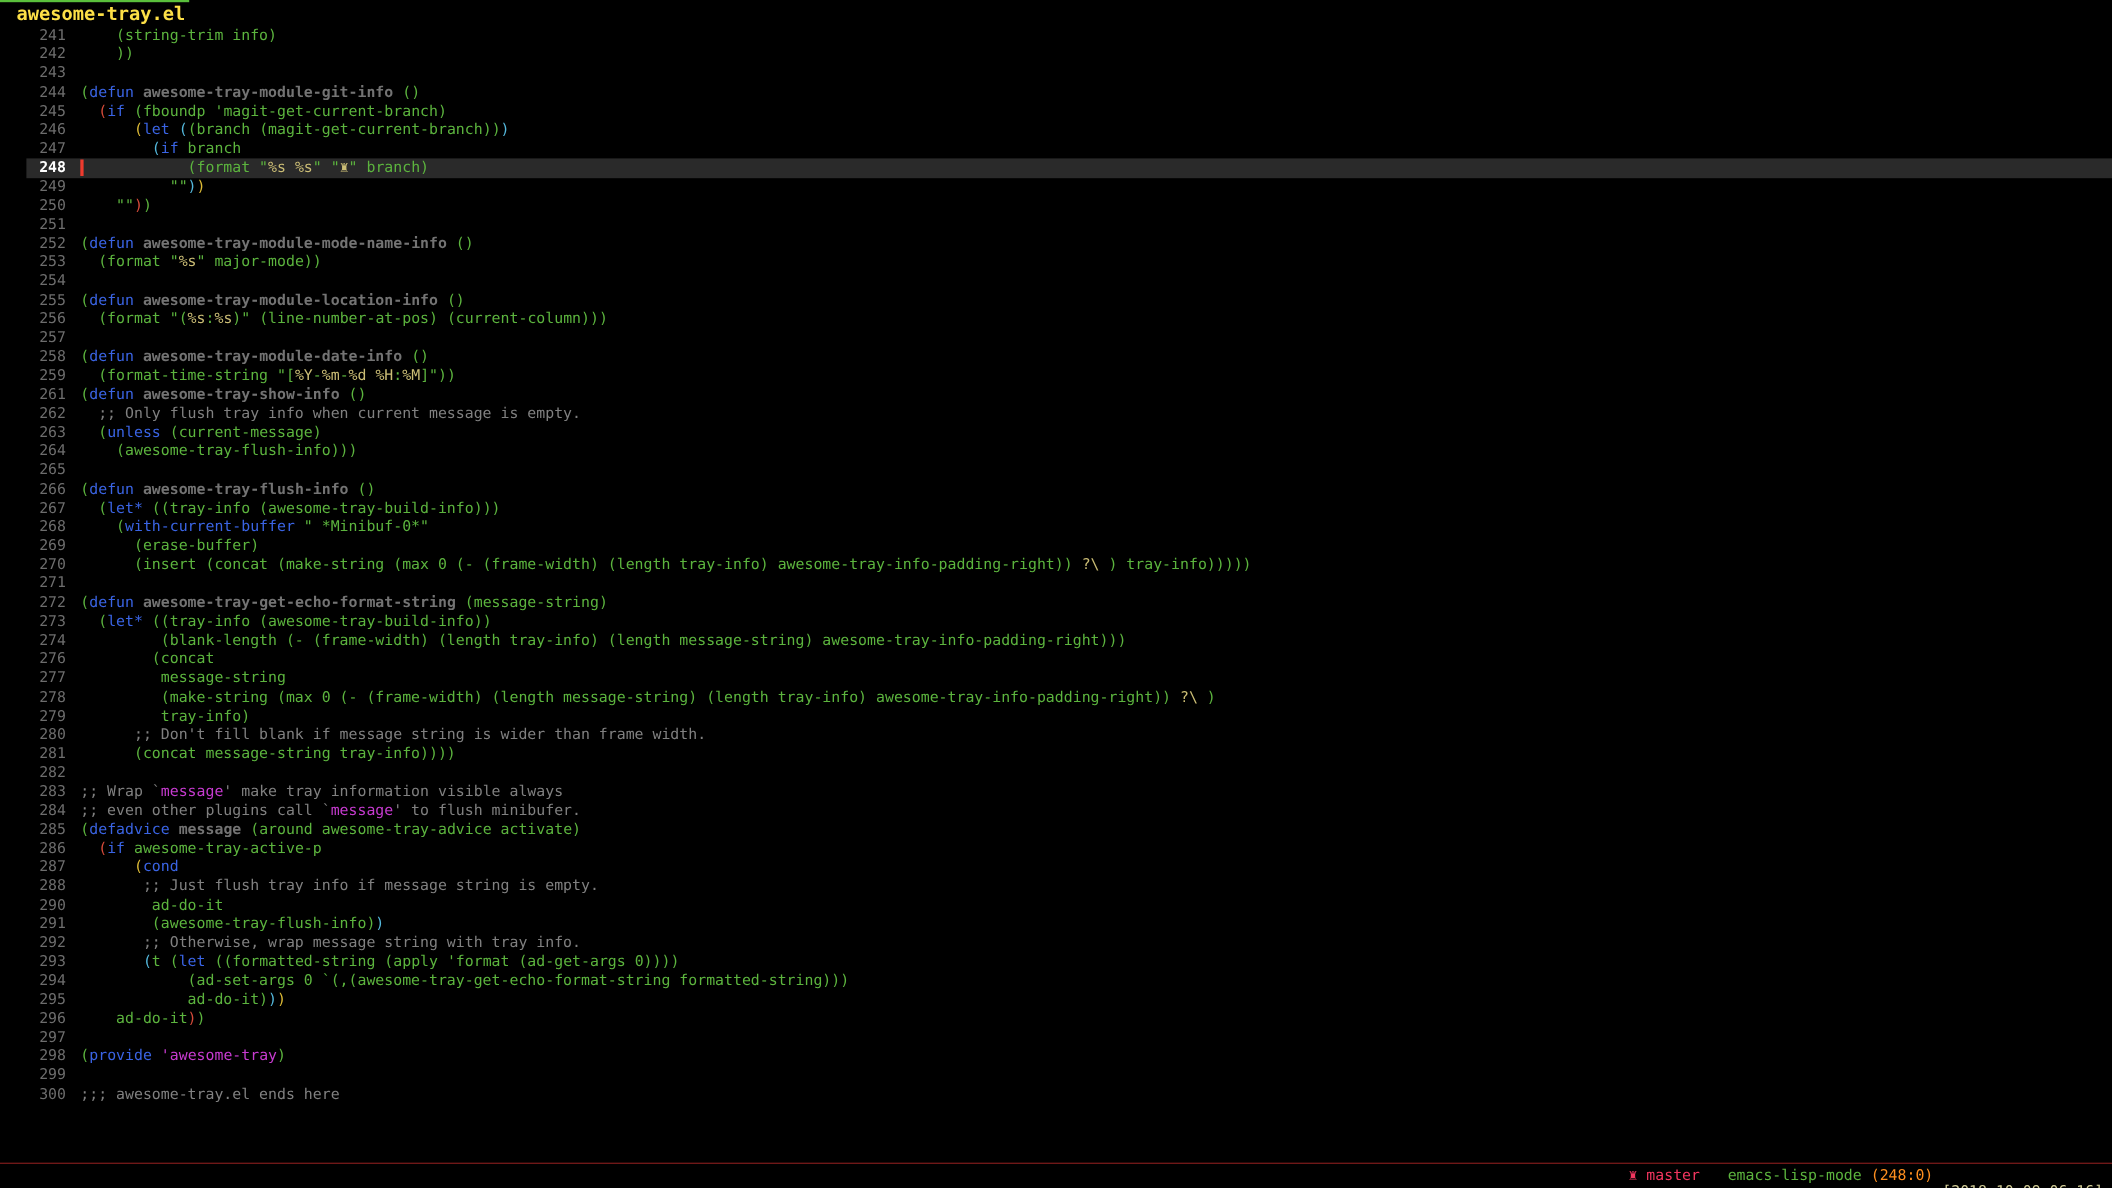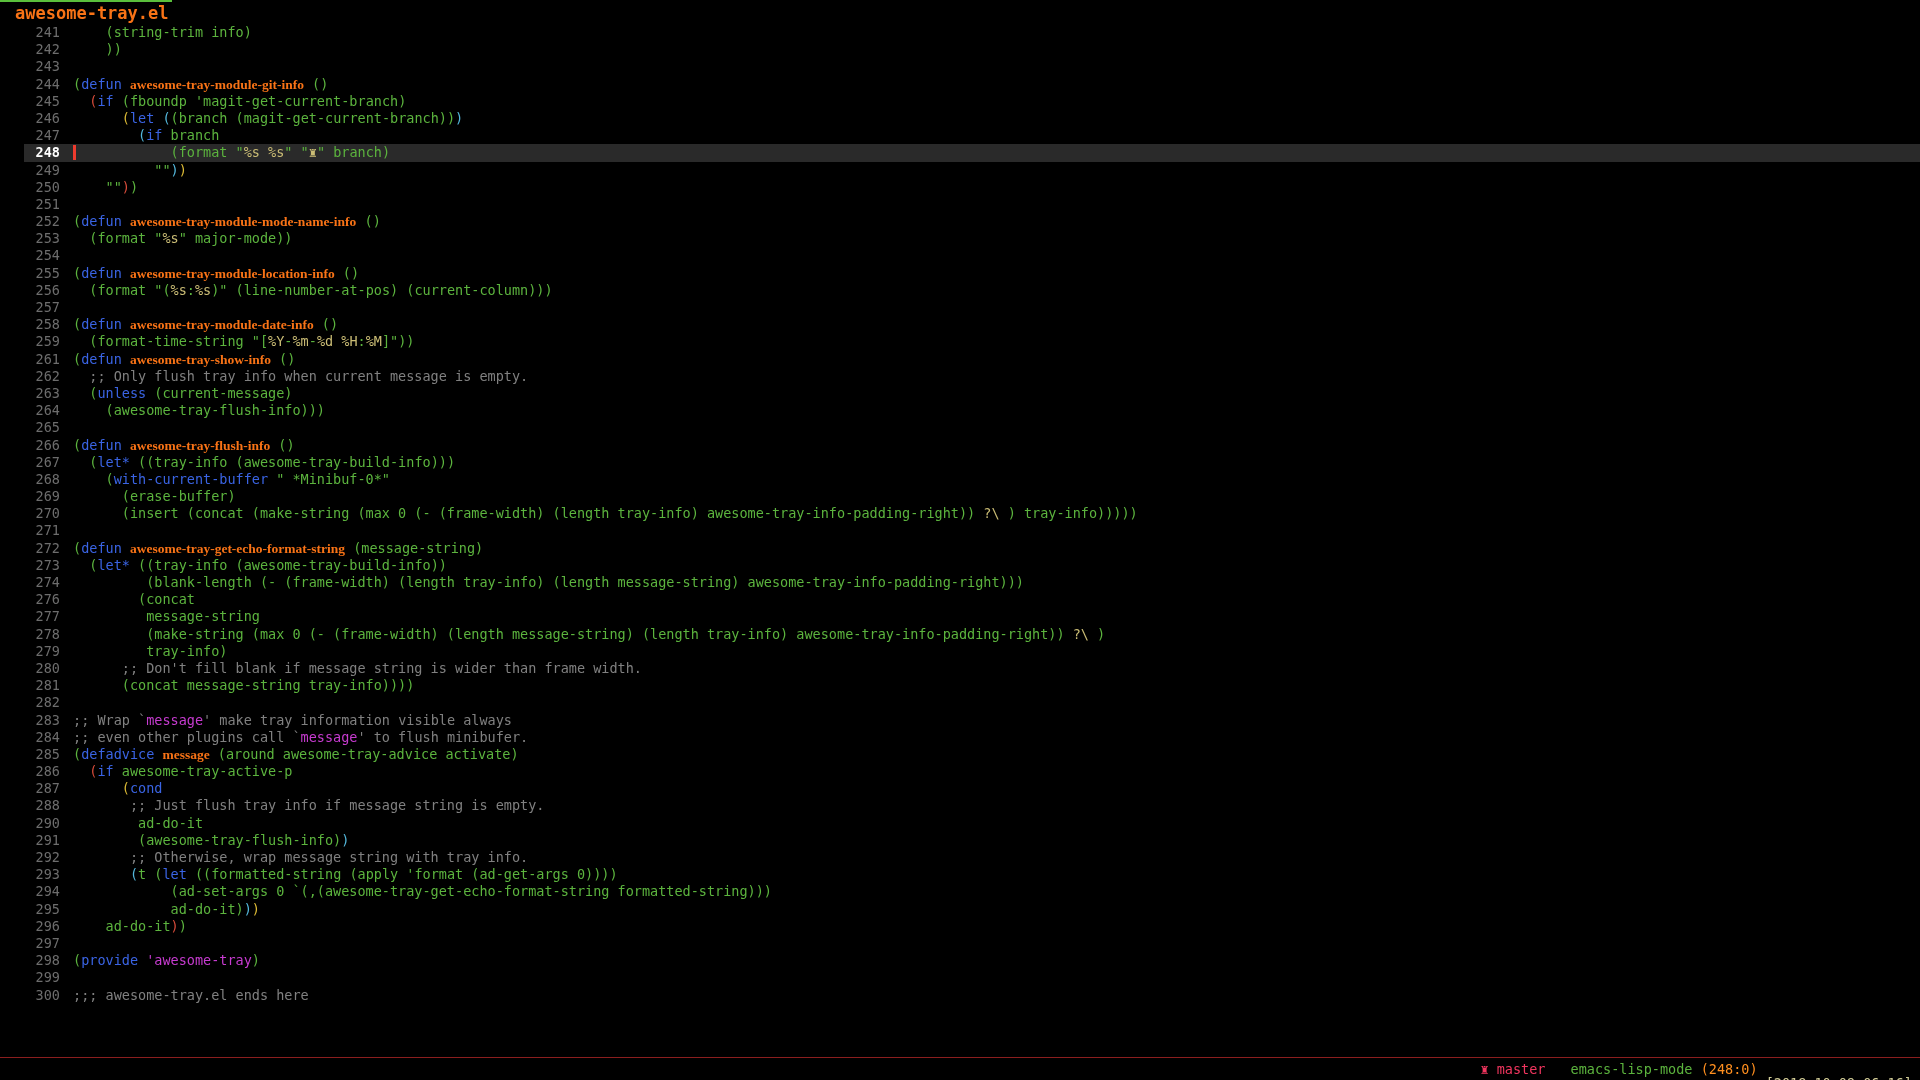--- a/index.html
+++ b/index.html
@@ -1,29 +1,29 @@
 <!DOCTYPE html>
 <html><head>
 <meta charset="utf-8">
 <style>
   html,body{margin:0;padding:0;background:#000;width:1920px;height:1080px;overflow:hidden;}
   body{font-family:"DejaVu Sans Mono","Liberation Mono",monospace;}
   #top-indicator{position:absolute;top:0;left:0;width:172px;height:2px;background:#5abf3c;}
-  #buffer-title{position:absolute;top:3px;left:15px;font-size:17px;font-weight:bold;color:#f97316;
+  #buffer-title{position:absolute;top:3px;left:15px;font-size:17px;font-weight:bold;color:#fde047;
     font-family:"DejaVu Sans Mono","Liberation Mono",monospace;}
   #code-editor{position:absolute;top:24px;left:0;width:1920px;margin-left:24px;}
   .line{position:relative;height:17.2px;line-height:17.2px;white-space:pre;font-size:13.5px;}
   .line.current{background:#2a2a2a;}
   .ln{display:inline-block;width:36px;text-align:right;color:#6d6d6d;margin-right:13px;}
   .line.current .ln{color:#ffffff;font-weight:bold;}
   .cursor{position:absolute;left:49px;top:1px;height:15px;width:3px;background:#ee3b2e;}
   
   .tk-g{color:#5cb43e;}           
   .tk-k{color:#3a64e4;}           
-  .tk-f{color:#f97316;font-weight:bold;font-family:Liberation Serif, serif;} 
+  .tk-f{color:#737373;font-weight:bold;} 
   .tk-c{color:#808080;}           
   .tk-m{color:#c73bd0;}           
   .tk-h{color:#cbbd75;}           
   .tk-R{color:#d74b3a;}           
   .tk-Y{color:#dcba35;}           
   .tk-C{color:#54b8dc;}           
   #status-tray{position:absolute;left:0;bottom:0;width:1920px;height:23px;border-top:1px solid #8b1e1e;
     display:flex;align-items:center;justify-content:flex-end;padding-right:8px;box-sizing:border-box;
     font-size:13.5px;white-space:pre;}
   .tray-crimson{color:#f2365f;}

